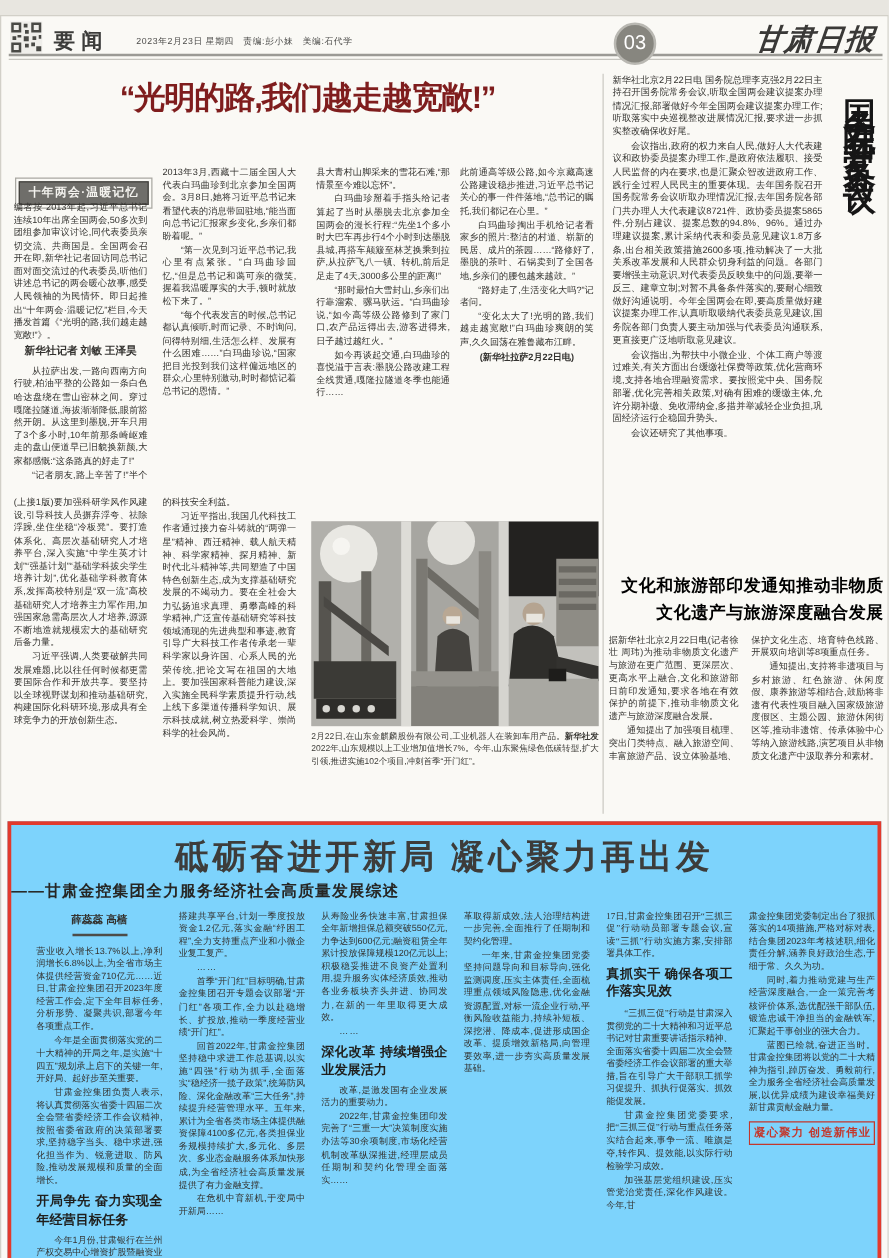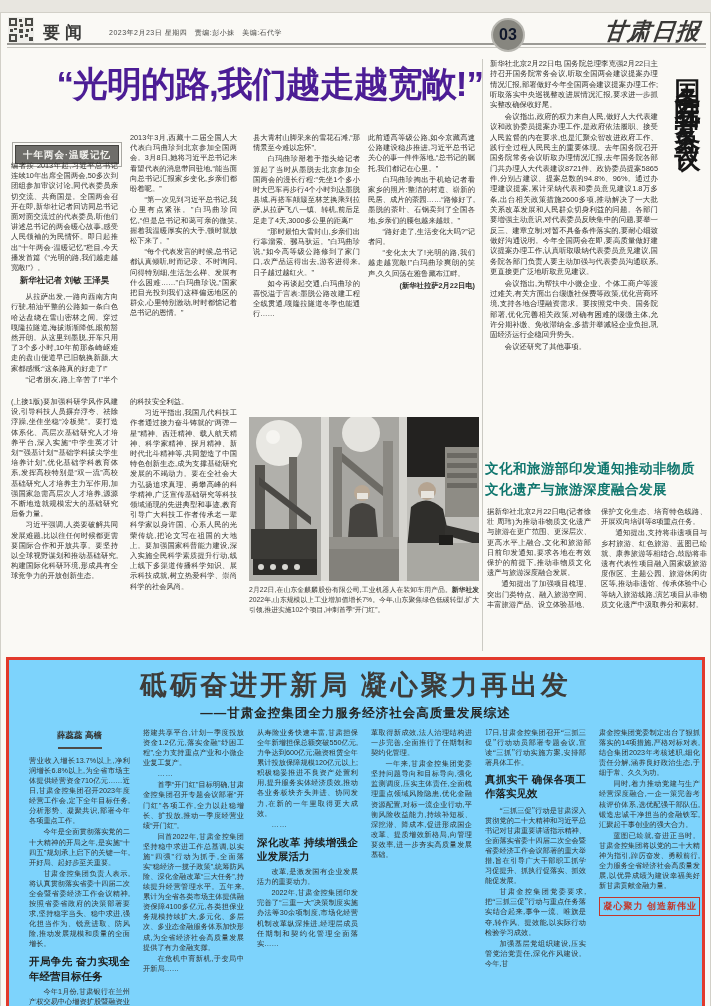--- a/index.html
+++ b/index.html
@@ -7,61 +7,61 @@
         font-family:"Liberation Sans",sans-serif;color:#2b2b2b;overflow:hidden;
         border:1px solid #d2d0c8;box-sizing:border-box;}
   
   .hdr-rule{position:absolute;left:6px;top:30px;width:699px;height:2px;background:#9b9a95;}
   .hdr-rule2{position:absolute;left:6px;top:34px;width:699px;height:1px;background:#c6c5bf;}
   .qr{position:absolute;left:7px;top:4px;width:26px;height:26px;}
   .section-label{position:absolute;left:42px;top:8px;font-size:17px;font-weight:bold;
         letter-spacing:5px;color:#3c3c3a;}
   .dateline{position:absolute;left:108px;top:15px;font-size:7px;color:#4a4a48;letter-spacing:.5px;}
   .pagenum{position:absolute;left:490px;top:5px;width:34px;height:34px;border-radius:50%;
-        background:#87867f;border:2px solid #b9b8b2;box-sizing:border-box;color:#0f172a;
-        font-size:16px;font-weight:bold;text-align:center;line-height:30px;}
+        background:#87867f;border:2px solid #b9b8b2;box-sizing:border-box;color:#ffffff;
+        font-size:16px;font-weight:normal;text-align:center;line-height:30px;}
   .masthead{position:absolute;right:10px;top:3px;width:96px;font-family:"DejaVu Serif",serif;
         font-style:italic;font-weight:bold;font-size:23px;letter-spacing:1px;color:#3a3937;
         transform:skewX(-6deg);white-space:nowrap;}
   
-  .main-headline{position:absolute;left:8px;top:52px;width:474px;text-align:right;
-        font-size:35px;font-weight:900;color:#4c1d95;letter-spacing:-1px;line-height:1.1;}
+  .main-headline{position:absolute;left:8px;top:52px;width:474px;text-align:center;
+        font-size:25px;font-weight:900;color:#7f1d1d;letter-spacing:-1px;line-height:1.1;}
   .series-badge{position:absolute;left:14px;top:132px;width:102px;height:17px;background:#6f6e6a;
         color:#f4f3ef;font-size:9.5px;font-weight:bold;text-align:center;line-height:17px;
         letter-spacing:1px;border:1px solid #44433f;outline:1px solid #a9a8a2;outline-offset:2px;}
   
   .col{position:absolute;overflow:hidden;font-size:7.3px;line-height:1.4;text-align:justify;color:#33322f;}
   .para{text-indent:2em;margin:0 0 1px 0;}
   .cont{text-indent:0;}
   .subhead{font-weight:bold;font-size:10.5px;line-height:1.35;color:#1f1f1d;margin:5px 0 4px 0;text-indent:0;}
   .col-byline{font-weight:bold;font-size:8.5px;text-align:center;margin:2px 0 5px 0;text-indent:0;}
   .byline-rule{width:44px;height:2px;background:#4d4c48;margin:0 auto 7px auto;}
-  .art-end{text-align:right;font-weight:bold;text-indent:0;margin-top:2px;}
+  .art-end{text-align:center;font-weight:bold;text-indent:0;margin-top:2px;}
   .dots-line{text-indent:2em;letter-spacing:1px;}
   .slogan{margin-top:6px;border:1px solid #c4372b;color:#c4372b;font-weight:bold;font-size:9px;
         text-align:right;padding:2px 2px;letter-spacing:1px;}
   .vdivider{position:absolute;width:1px;background:#cbcac3;}
   
   .vertical-headline{position:absolute;left:661px;top:46px;height:318px;width:44px;
         writing-mode:vertical-rl;text-orientation:upright;font-size:26px;font-weight:900;
         letter-spacing:8px;color:#161616;text-align:left;}
   
-  .culture-headline{position:absolute;left:484px;top:446px;width:222px;text-align:left;
-        font-size:13.5px;font-weight:900;line-height:1.55;color:#0f766e;letter-spacing:.5px;}
+  .culture-headline{position:absolute;left:484px;top:446px;width:222px;text-align:right;
+        font-size:13.5px;font-weight:900;line-height:1.55;color:#000000;letter-spacing:.5px;}
   
   .photo{position:absolute;left:248px;top:404px;width:230px;height:164px;background:#c9c8c3;overflow:hidden;}
   .caption{position:absolute;left:248px;top:572px;width:230px;font-size:6.8px;line-height:1.5;
         text-align:justify;color:#3a3935;}
   .caption .credit{float:right;font-weight:bold;}
   
   .feature-box{position:absolute;left:5px;top:644px;width:699px;height:357px;box-sizing:border-box;
         border:3px solid #e23a2c;background:#7dd3fc;}
   .feature-headline{position:absolute;left:0;top:7px;width:100%;text-align:center;font-size:27px;
         font-weight:900;letter-spacing:3px;color:#3d3c3a;}
-  .feature-subtitle{position:absolute;left:0;top:45px;width:100%;text-align:center;font-size:12.5px;
+  .feature-subtitle{position:absolute;left:0;top:45px;width:100%;text-align:left;font-size:12.5px;
         font-weight:bold;color:#262624;letter-spacing:1px;}
   .fcol{top:68px;height:278px;width:101px;font-size:7.2px;}
   .f0{left:20px;} .f1{left:134px;} .f2{left:248px;} .f3{left:362px;} .f4{left:476px;font-family:Liberation Serif, serif;} .f5{left:590px;}
 </style>
 </head>
 <body>
 
 <div class="page">
 
   <svg class="qr" viewBox="0 0 26 26">
@@ -139,21 +139,21 @@
   <div class="culture-headline">
     <div>文化和旅游部印发通知推动非物质</div>
     <div>文化遗产与旅游深度融合发展</div>
   </div>
   <div class="col" style="left:486px;top:494px;width:104px;height:146px;">
       <div class="para cont">据新华社北京2月22日电(记者徐壮 周玮)为推动非物质文化遗产与旅游在更广范围、更深层次、更高水平上融合,文化和旅游部日前印发通知,要求各地在有效保护的前提下,推动非物质文化遗产与旅游深度融合发展。</div>
       <div class="para">通知提出了加强项目梳理、突出门类特点、融入旅游空间、丰富旅游产品、设立体验基地、</div>
     </div>
   <div class="col" style="left:600px;top:494px;width:106px;height:146px;">
       <div class="para cont">保护文化生态、培育特色线路、开展双向培训等8项重点任务。</div>
-      <div class="para">通知提出,支持将非遗项目与乡村旅游、红色旅游、蓝图已绘就、康养旅游等相结合,鼓励将非遗有代表性项目融入国家级旅游度假区、主题公园、旅游休闲街区等,推动非遗馆、传承体验中心等纳入旅游线路,演艺项目从非物质文化遗产中汲取养分和素材。</div>
+      <div class="para">通知提出,支持将非遗项目与乡村旅游、红色旅游、休闲度假、康养旅游等相结合,鼓励将非遗有代表性项目融入国家级旅游度假区、主题公园、旅游休闲街区等,推动非遗馆、传承体验中心等纳入旅游线路,演艺项目从非物质文化遗产中汲取养分和素材。</div>
     </div>
 
   <div class="photo">
     <svg width="230" height="164" viewBox="0 0 230 164">
       <rect width="230" height="164" fill="#c2c1bc"></rect>
       <rect x="0" y="0" width="72" height="164" fill="#b1b0ab"></rect>
       <circle cx="30" cy="26" r="23" fill="#e9e8e3"></circle>
         <circle cx="24" cy="20" r="7" fill="#f6f5f1"></circle>
       <rect x="6" y="48" width="10" height="70" fill="#56544f"></rect>
         <rect x="40" y="40" width="8" height="80" fill="#6a6862"></rect>

